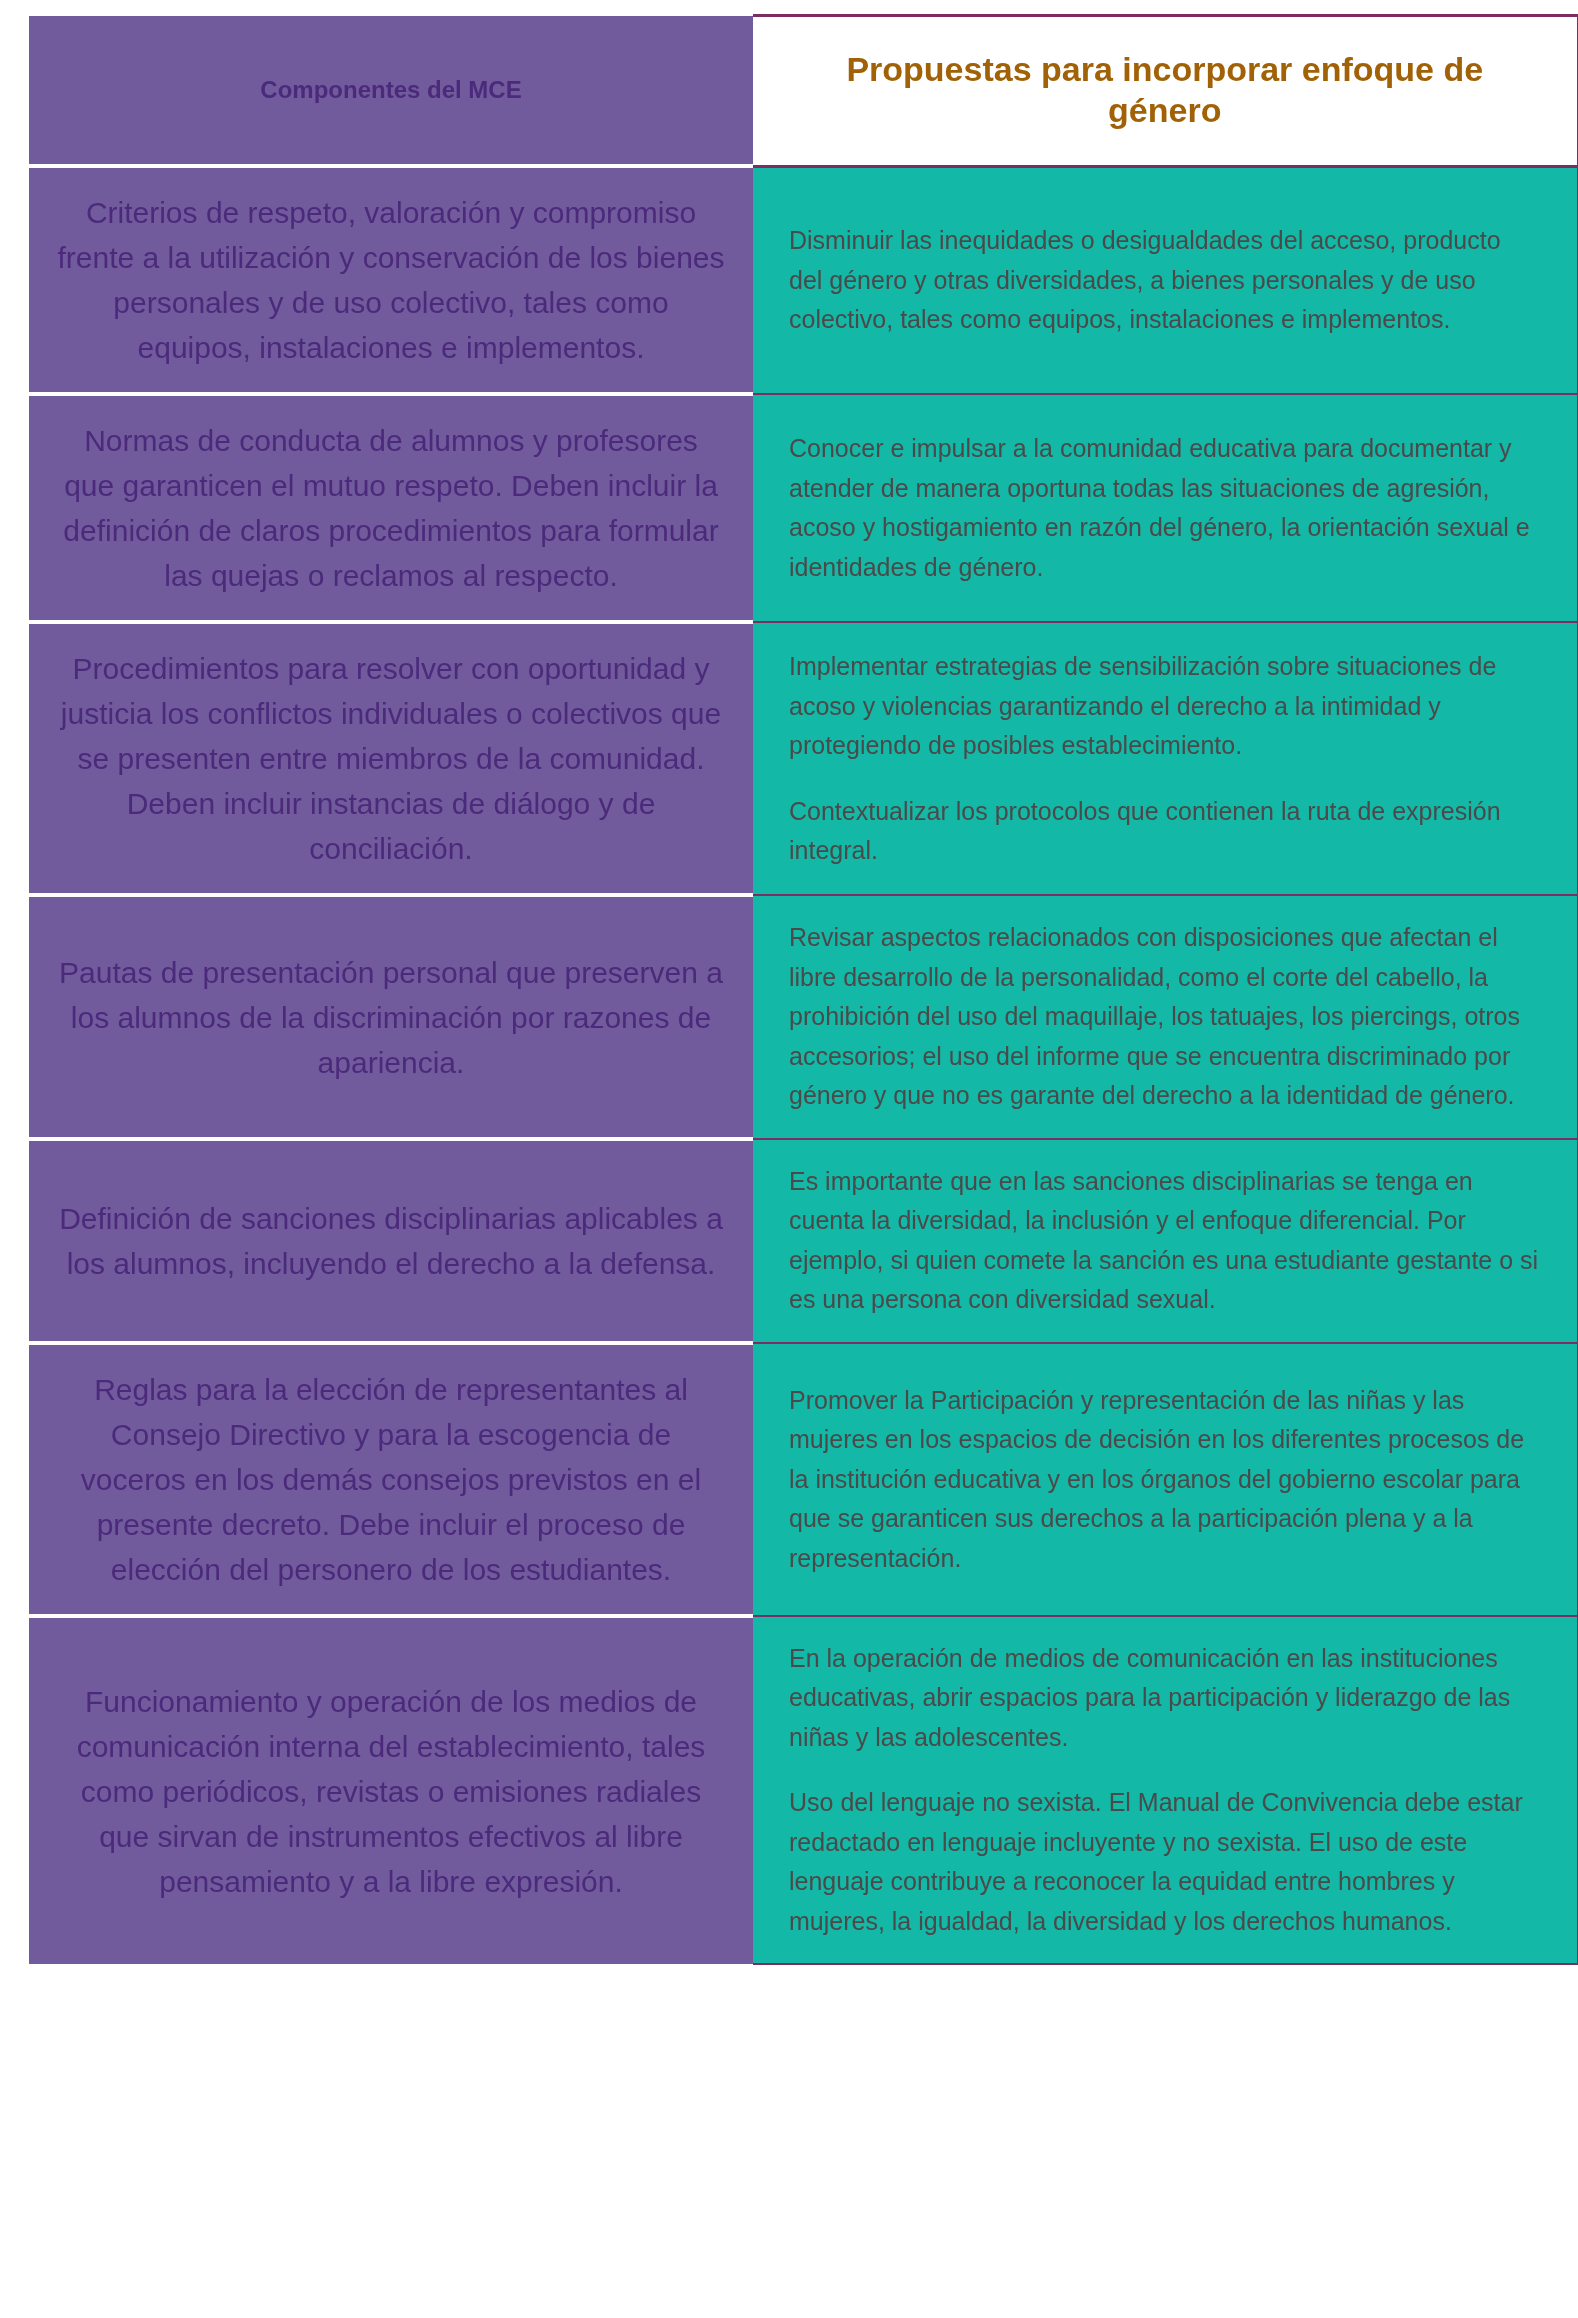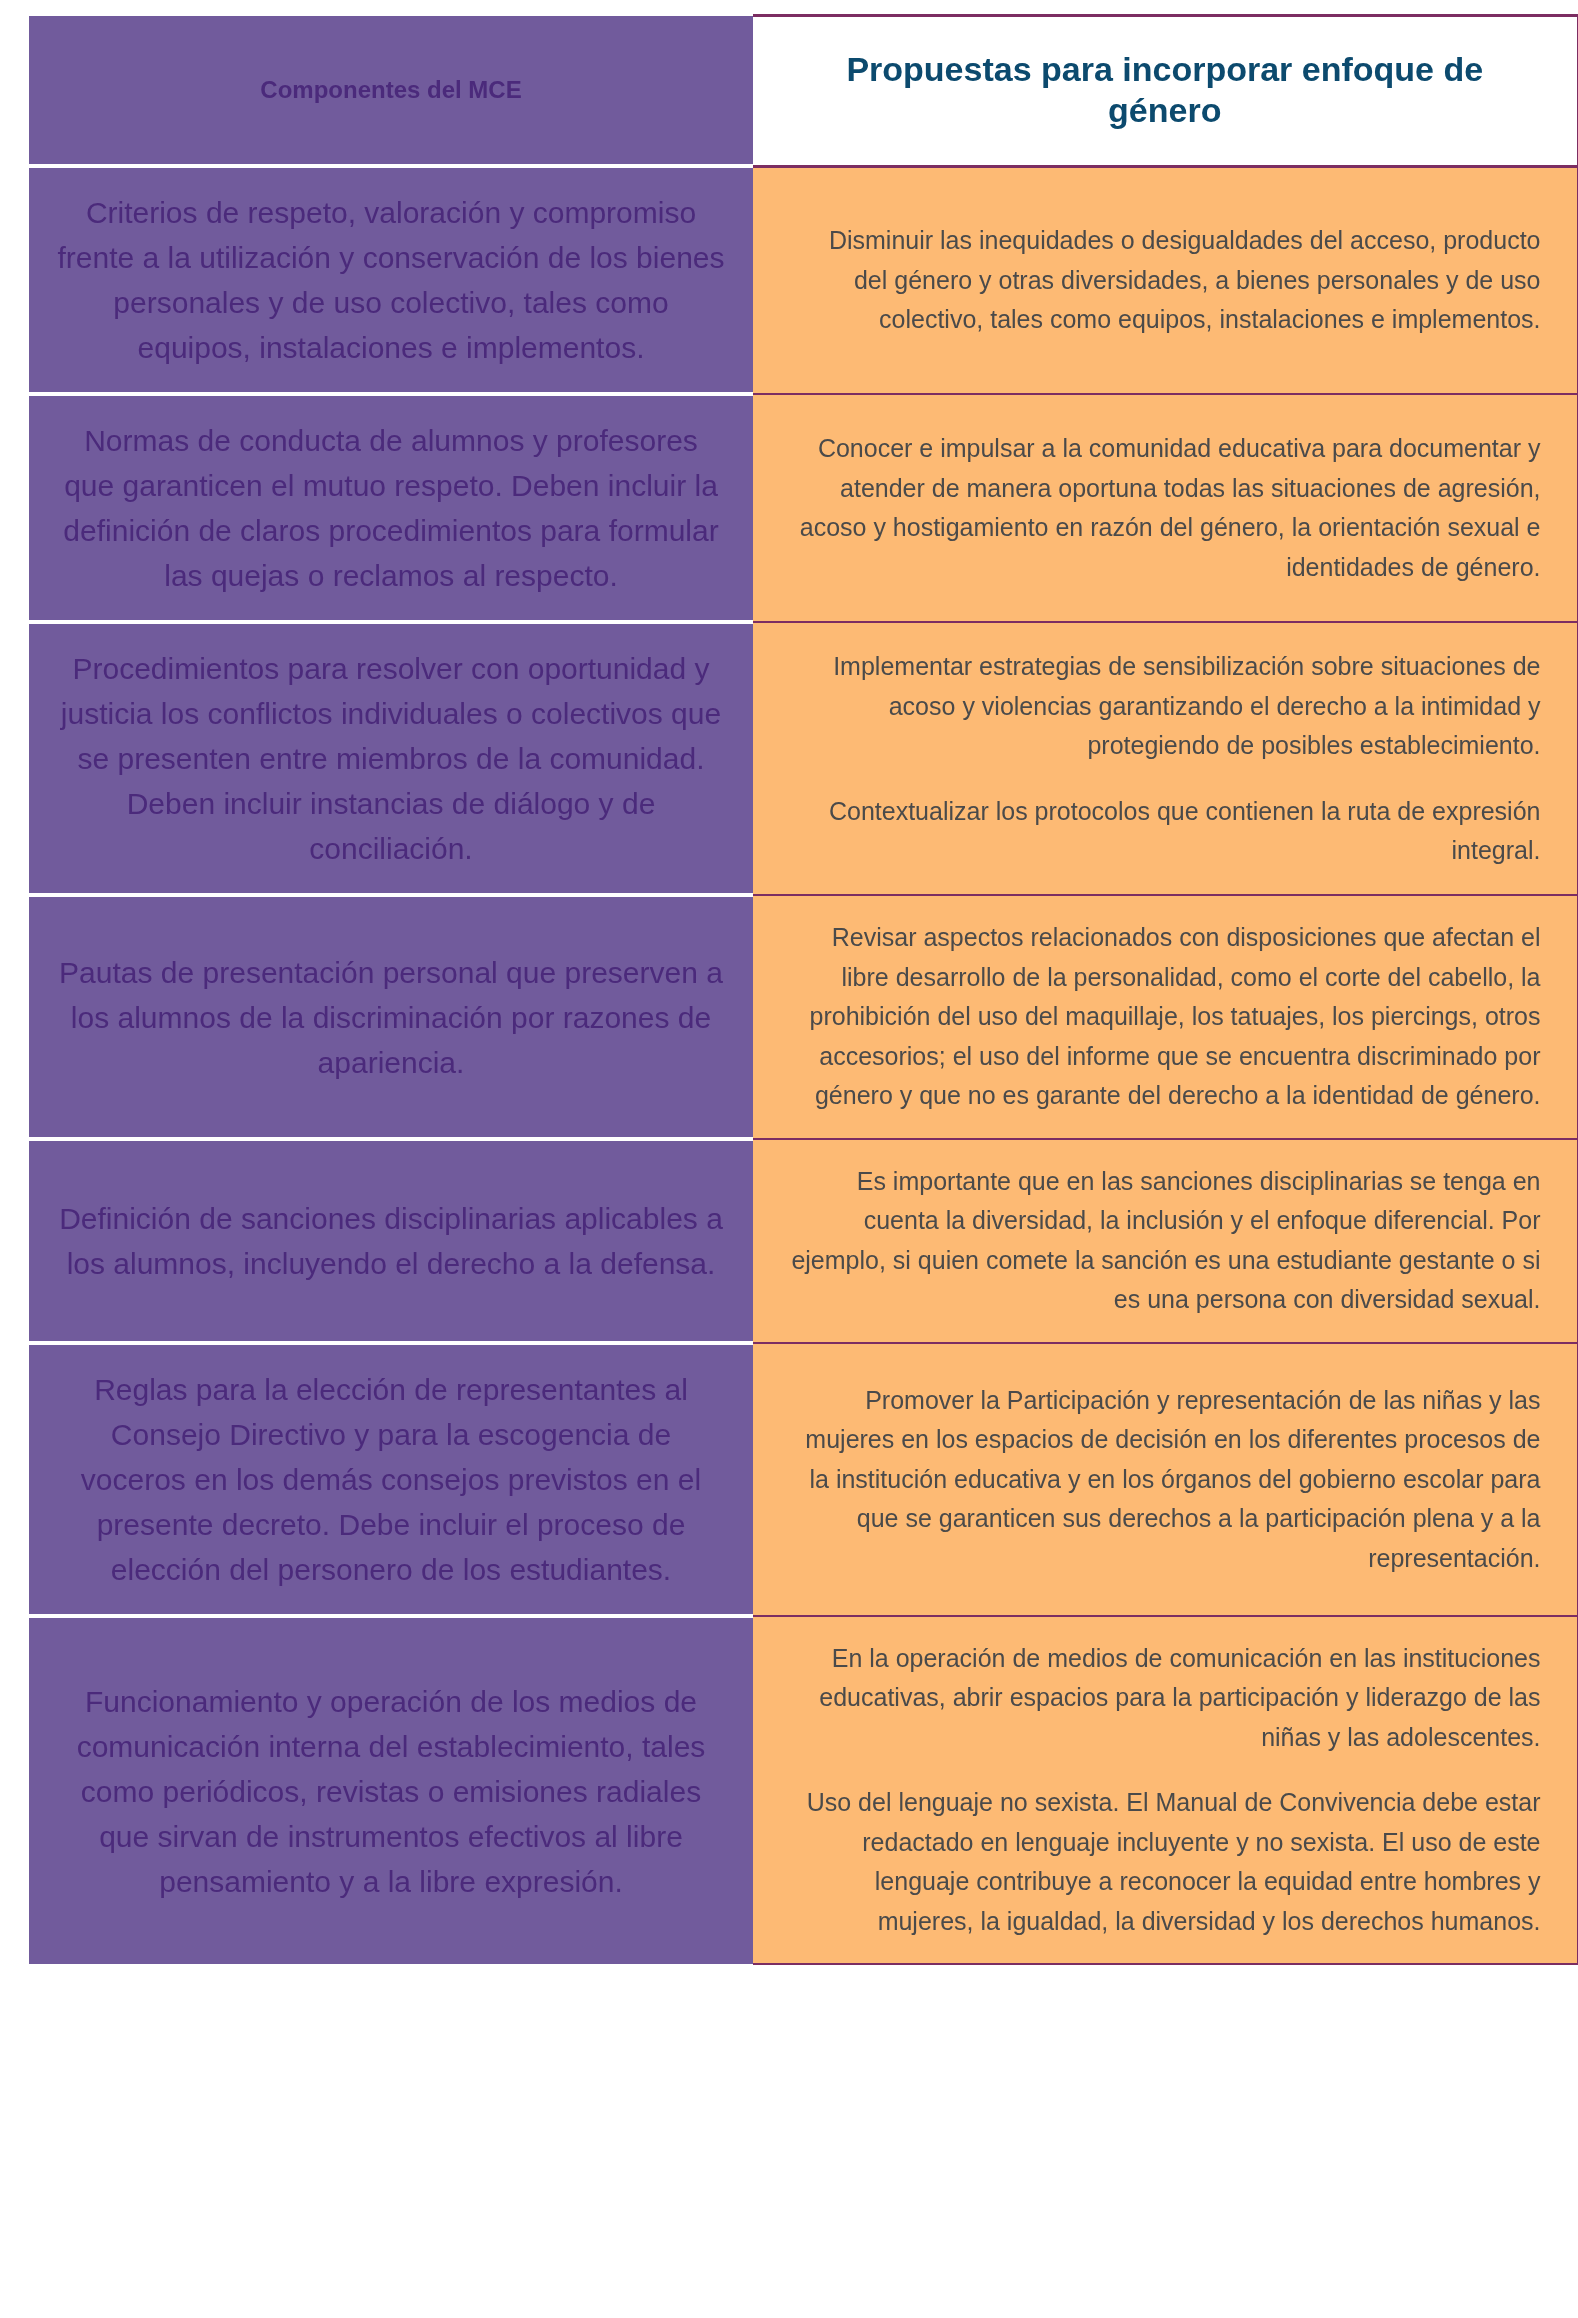--- a/index.html
+++ b/index.html
@@ -39,21 +39,21 @@
     font-weight: bold;
     line-height: 1.22;
     text-align: center;
     vertical-align: middle;
     padding: 37px 26px 38px 26px;
     border: none;
     border-bottom: 4.5px solid #ffffff;
   }
   th.head-right {
     background: #ffffff;
-    color: #0c4a6e;
+    color: #a16207;
     font-size: 34px;
     font-weight: bold;
     line-height: 1.22;
     text-align: center;
     vertical-align: middle;
     padding: 32px 36px 33px 36px;
     border-top: 3.2px solid #7c2d62;
     border-right: 3.2px solid #7c2d62;
     border-bottom: 3.2px solid #7c2d62;
     border-left: none;
@@ -67,25 +67,25 @@
     line-height: 1.5;
     text-align: center;
     vertical-align: middle;
     padding: 22px 27px 22px 27px;
     border: none;
     border-bottom: 4.5px solid #ffffff;
   }
   tr:last-child td.cell-left { border-bottom: none; }
 
   td.cell-right {
-    background: #fdba74;
+    background: #14b8a6;
     color: #4a4a4a;
     font-size: 25px;
     line-height: 1.58;
-    text-align: right;
+    text-align: left;
     vertical-align: middle;
     padding: 22px 36px 22px 36px;
     border-right: 3.2px solid #7c2d62;
     border-bottom: 2.6px solid #7c2d62;
     border-left: none;
     border-top: none;
   }
   td.cell-right p { margin: 0; }
   td.cell-right p + p { margin-top: 26px; }
 </style>

